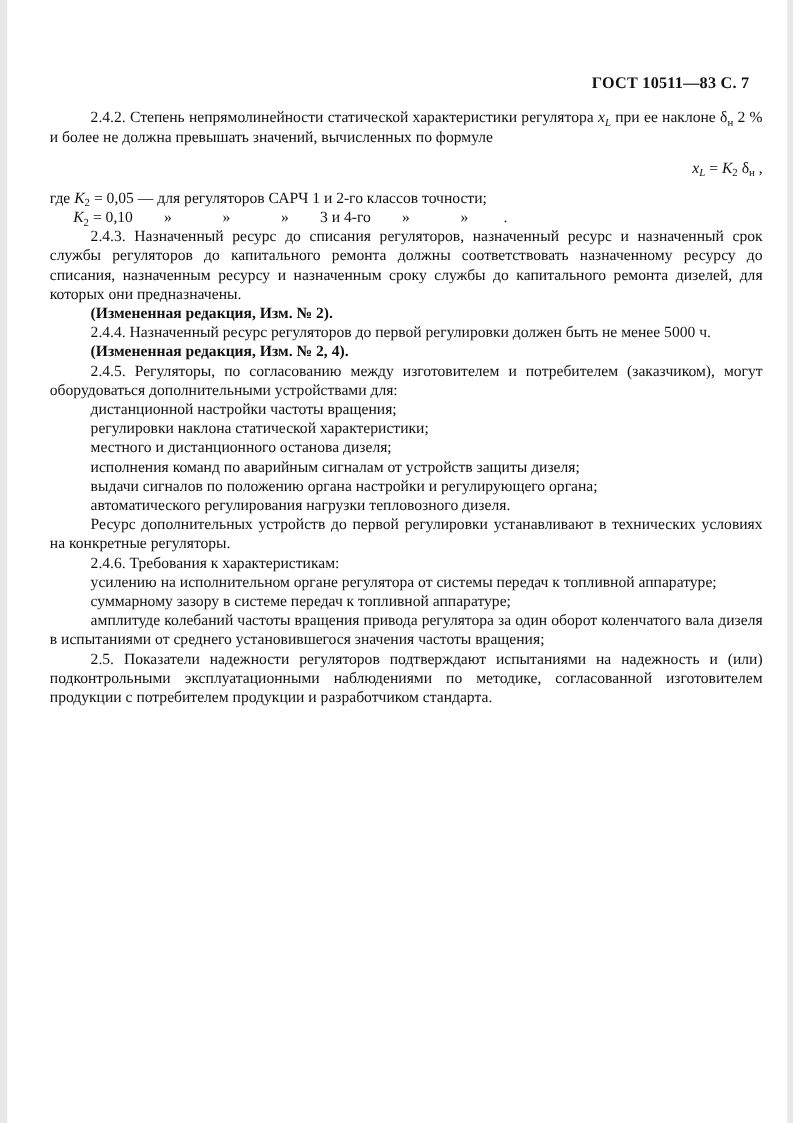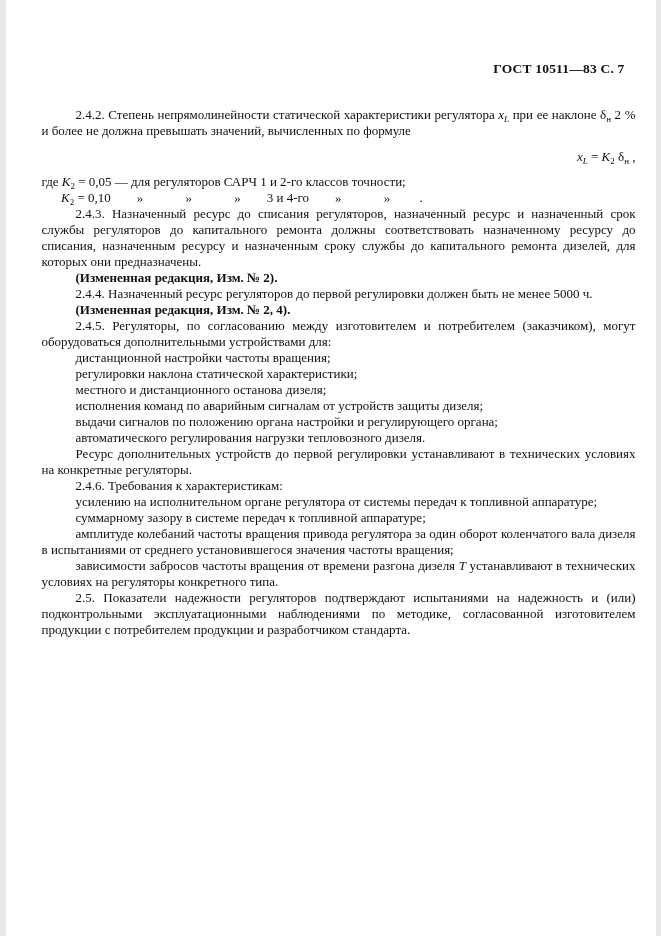--- a/index.html
+++ b/index.html
@@ -16,21 +16,21 @@
   }
   .header {
     position:absolute;
     top:61px; right:31px;
     font-weight:bold;
     font-size:13.5px;
     letter-spacing:0.2px;
   }
   .content {
     position:absolute;
-    left:36px; top:107px;
+    left:36px; top:90px;
     width:594px;
   }
   .para {
     margin:0;
     text-align:justify;
     text-indent:34px;
   }
   .noind { text-indent:0; }
   .formula {
     text-align:right;
@@ -69,16 +69,15 @@
       <p class="para"><span>регулировки наклона статической характеристики;</span></p>
       <p class="para"><span>местного и дистанционного останова дизеля;</span></p>
       <p class="para"><span>исполнения команд по аварийным сигналам от устройств защиты дизеля;</span></p>
       <p class="para"><span>выдачи сигналов по положению органа настройки и регулирующего органа;</span></p>
       <p class="para"><span>автоматического регулирования нагрузки тепловозного дизеля.</span></p>
       <p class="para"><span>Ресурс дополнительных устройств до первой регулировки устанавливают в технических условиях на конкретные регуляторы.</span></p>
       <p class="para"><span>2.4.6.  Требования к характеристикам:</span></p>
       <p class="para"><span>усилению на исполнительном органе регулятора от системы передач к топливной аппаратуре;</span></p>
       <p class="para"><span>суммарному зазору в системе передач к топливной аппаратуре;</span></p>
       <p class="para"><span>амплитуде колебаний частоты вращения привода регулятора за один оборот коленчатого вала дизеля в испытаниями от среднего установившегося значения частоты вращения;</span></p>
-      <p class="para"><span>зависимости забросов частоты вращения от времени разгона дизеля </span><span class="i">Т</span><span> устанавливают в технических условиях на регуляторы конкретного типа.</span></p>
       <p class="para"><span>2.5.  Показатели надежности регуляторов подтверждают испытаниями на надежность и (или) подконтрольными эксплуатационными наблюдениями по методике, согласованной изготовителем продукции с потребителем продукции и разработчиком стандарта.</span></p>
     </div>
 </div>
 
 </body></html>

